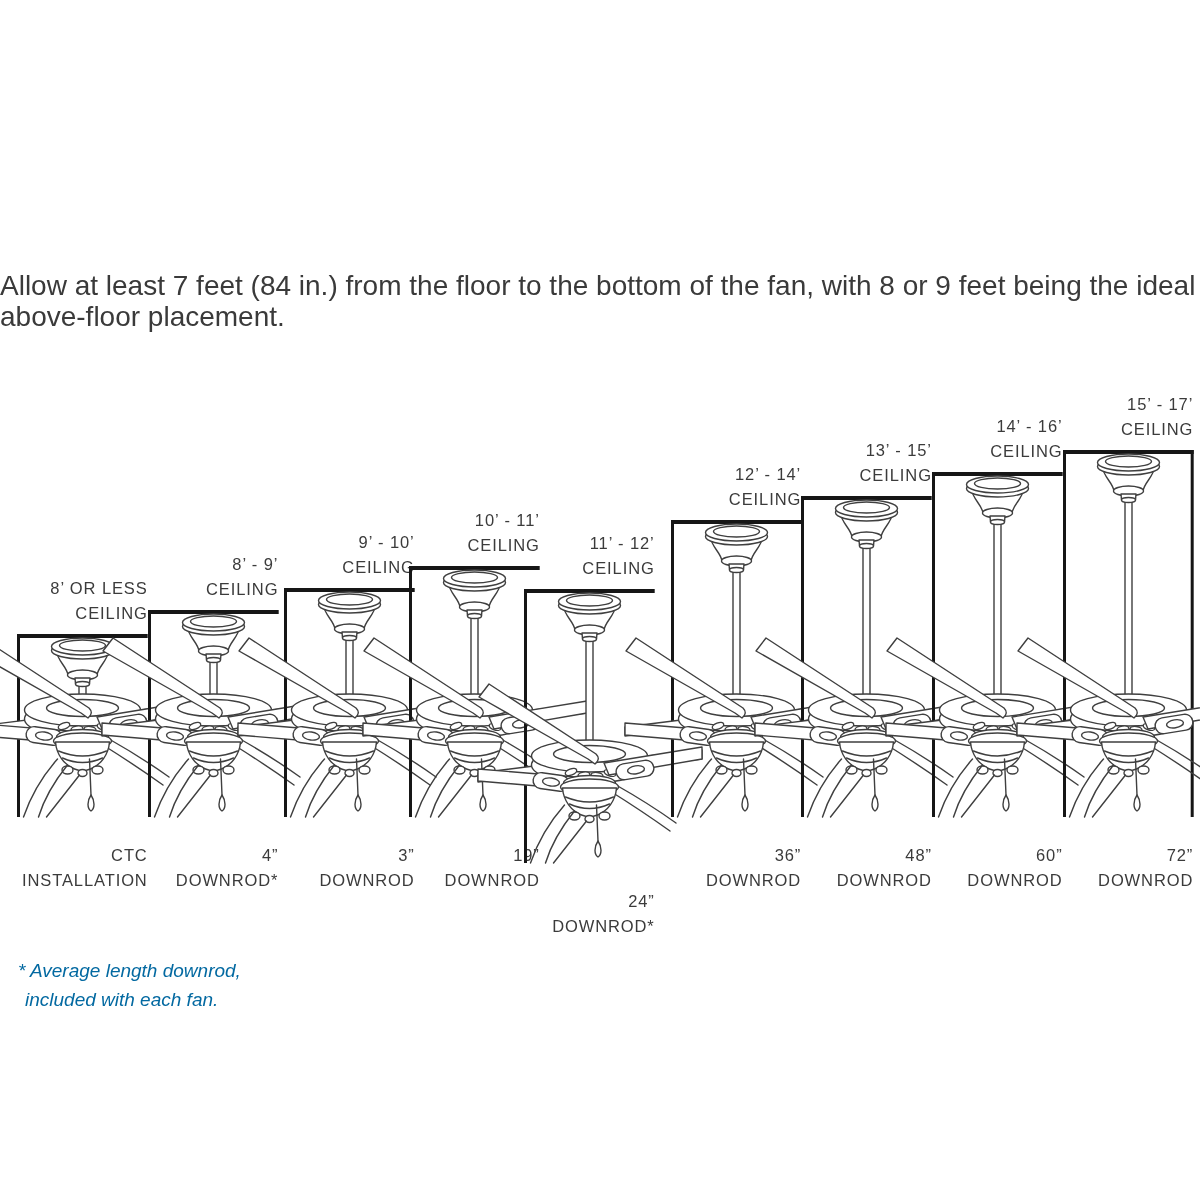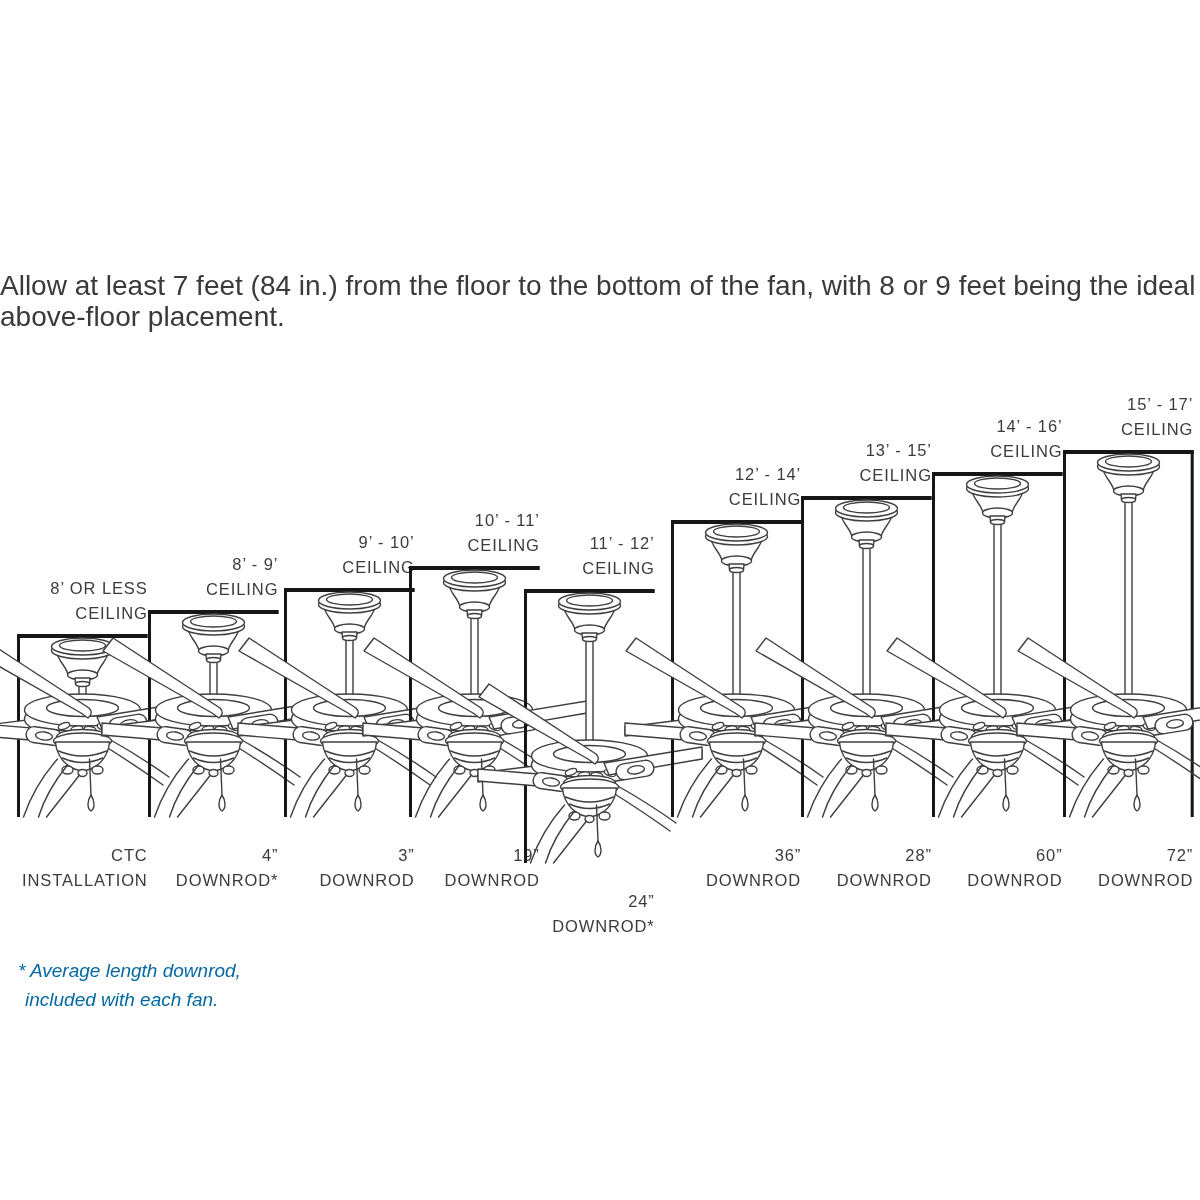--- a/index.html
+++ b/index.html
@@ -472,21 +472,21 @@
               <ellipse cx="65.5" cy="277" rx="4.5" ry="3.5"></ellipse>
               <path d="M40.5 263 Q17.5 289 6.5 321" fill="none"></path>
               <path d="M50.5 269 Q29.5 295 21.5 321" fill="none"></path>
               <path d="M62.5 279 L29.5 321" fill="none"></path>
               <path d="M72.5 263 L74 299" fill="none"></path>
               <path d="M74 299 C70 305 70 312 74 315 C78 312 78 305 74 299 Z"></path>
             </g>
           </svg>
         </div>
     <div class="rod-label" style="top: 843px;">
-      <span>28”</span>
+      <span>48”</span>
       <span>DOWNROD</span>
     </div>
   </div>
 
   <div class="fan-col" style="left: 931.9px; width: 130.7px;">
     <div class="ceil-label" style="top: 414px;">
       <span>14’ - 16’</span>
       <span>CEILING</span>
     </div>
     <div class="box" style="top: 472px; width: 130.7px; height: 345px;">

